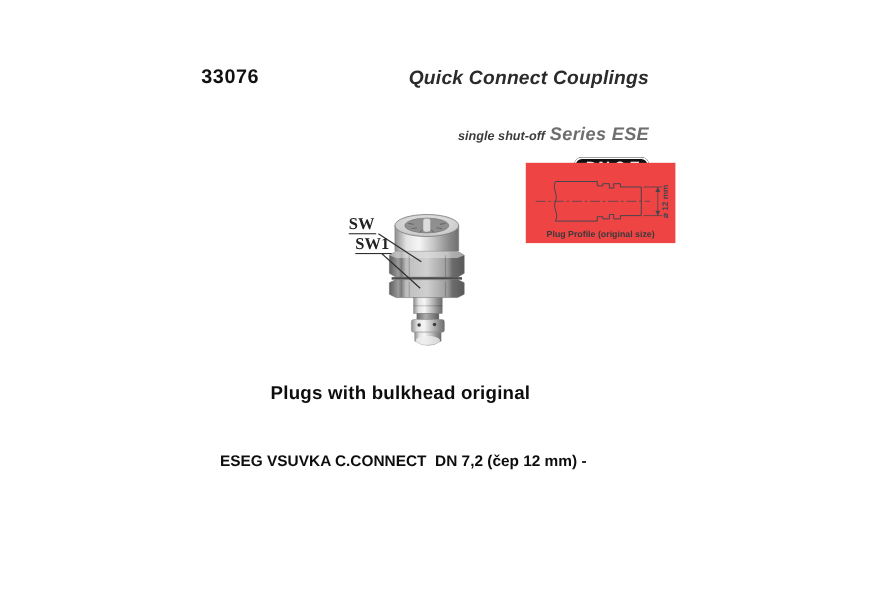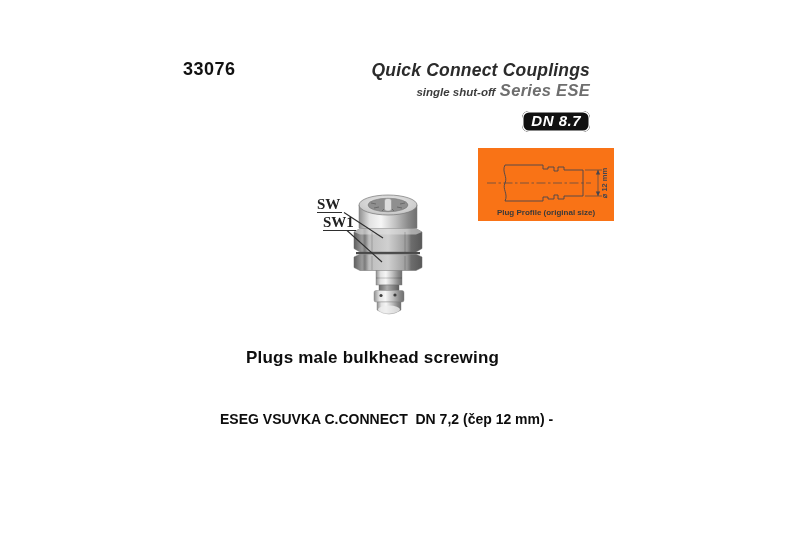--- a/index.html
+++ b/index.html
@@ -24,35 +24,35 @@
   
   .header-block {
     top: 60px; right: 210px;
     text-align: right;
     font-style: italic;
   }
   .header-title {
     font-size: 17.5px; font-weight: bold; color: #2b2b2b;
     letter-spacing: 0.2px; line-height: 20px;
   }
-  .header-subtitle { line-height: 20px; white-space: nowrap; }
+  .header-subtitle { line-height: 20px; white-space: nowrap; margin-top: 32px; }
   .subtitle-prefix { font-size: 11.5px; font-weight: bold; color: #3c3c3c; }
   .subtitle-series { font-size: 16.5px; font-weight: bold; color: #6e6e6e; letter-spacing: 0.3px; }
   .dn-badge {
     display: inline-block; margin-top: 9px;
     background: #111111; color: #ffffff;
     font-size: 15px; font-weight: bold; letter-spacing: 0.5px;
     padding: 1px 9px 3px 9px; border-radius: 7px;
     box-shadow: inset 0 0 0 1.5px #ffffff, inset 0 0 0 3px #111111;
   }
 
   
   .drawing-box {
     left: 478px; top: 148px; width: 136px; height: 73px;
-    background: #f97316;
+    background: #ef4444;
   }
   .drawing-box svg { position: absolute; left: 0; top: 0; }
   .drawing-caption {
     position: absolute; left: 0; bottom: 4px; width: 100%;
     text-align: center;
     font-size: 8px; font-weight: bold; color: #3a3a3a;
   }
 
   
   .figure-wrap { left: 310px; top: 192px; width: 116px; height: 130px; }
@@ -74,21 +74,21 @@
     font-size: 17px; font-weight: bold; color: #0d0d0d;
     letter-spacing: 0.2px;
   }
 
   
   .description {
     left: 200px; top: 410px;
     font-size: 14px; font-weight: bold; color: #0d0d0d;
     line-height: 18.5px;
   }
-  .description div { white-space: pre-wrap; margin-left: 20px; }
+  .description div { white-space: pre-wrap; }
 </style>
 </head>
 <body>
 
 <div class="abs product-number">33076</div>
 
 <div class="abs header-block">
   <div class="header-title">Quick Connect Couplings</div>
   <div class="header-subtitle">
     <span class="subtitle-prefix">single shut-off</span>
@@ -196,17 +196,17 @@
 
     <g stroke="#2e2e2e" stroke-width="1.1">
       <line x1="34" y1="20.5" x2="73" y2="46"></line>
       <line x1="37" y1="38.5" x2="72" y2="70"></line>
     </g>
   </svg>
   <div class="part-label label-sw">SW</div>
   <div class="part-label label-sw1">SW1</div>
 </div>
 
-<div class="abs section-title">Plugs male bulkhead screwing</div>
+<div class="abs section-title">Plugs with bulkhead original</div>
 
 <div class="abs description">
   <div>ESEG VSUVKA C.CONNECT  DN 7,2 (čep 12 mm) -</div>
 </div>
 
 </body></html>

